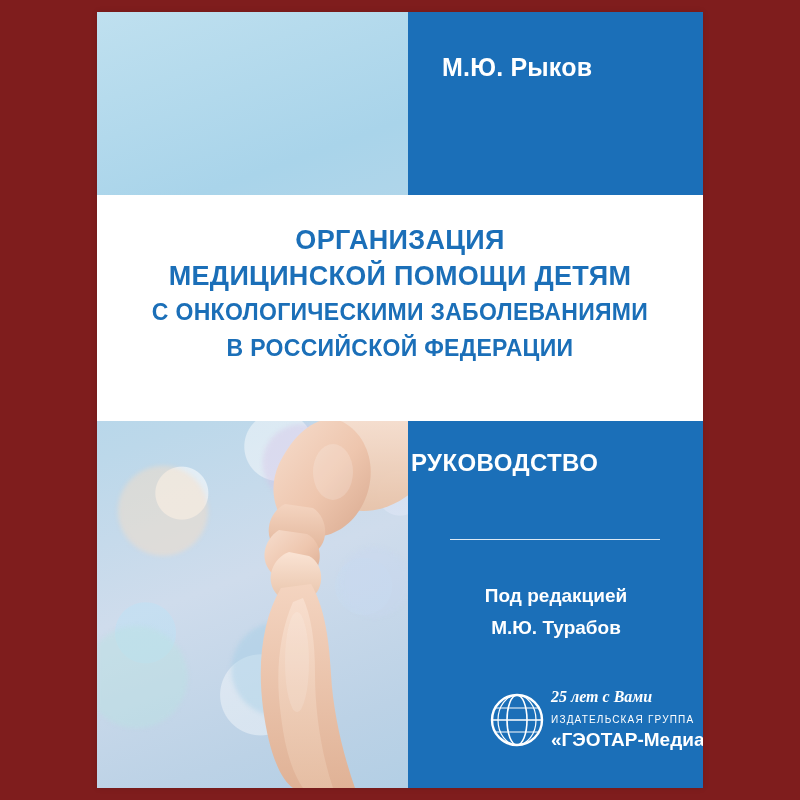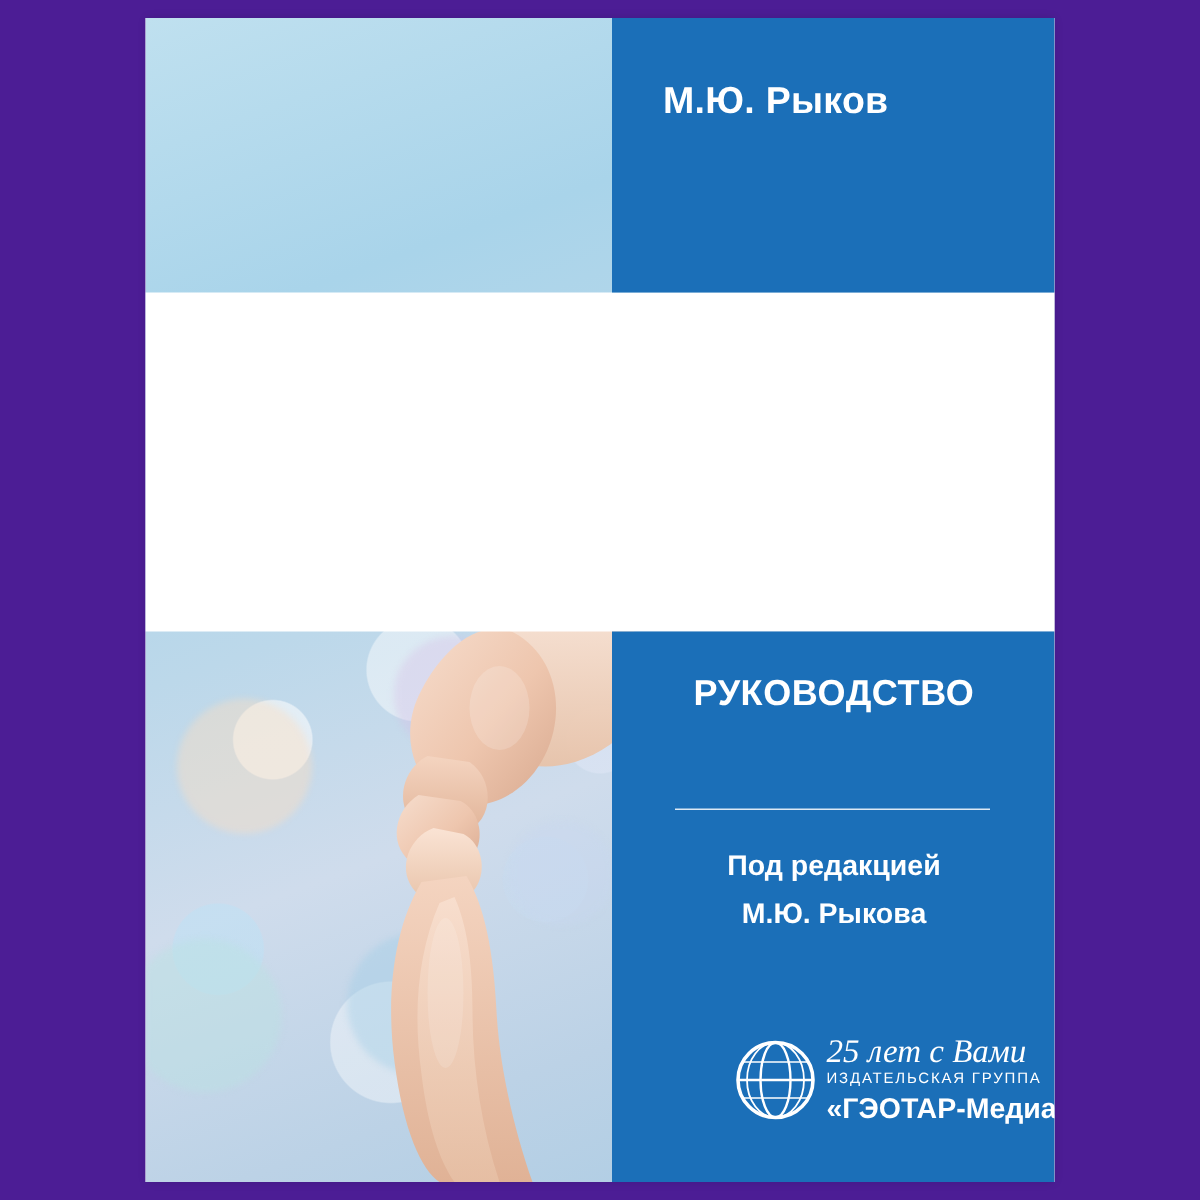--- a/index.html
+++ b/index.html
@@ -9,21 +9,21 @@
     height: 800px;
     background: #ffffff;
     font-family: "Liberation Sans", sans-serif;
   }
 
   #cover {
     position: relative;
     width: 800px;
     height: 800px;
     overflow: hidden;
-    background: #4c1d95;
+    background: #7f1d1d;
   }
 
   
   .book {
     position: absolute;
     left: 97px;
     top: 12px;
     width: 606px;
     height: 776px;
     background: #ffffff;
@@ -129,44 +129,43 @@
   .title-block .t2 {
     font-size: 23px;
     font-weight: bold;
     line-height: 36px;
     letter-spacing: 0.3px;
   }
 
   
   .subtitle {
     position: absolute;
-    left: 326px;
+    left: 314px;
     top: 434px;
     width: 266px;
-    text-align: center;
     color: #ffffff;
   }
   .subtitle .s-line {
     font-size: 24px;
     font-weight: bold;
     line-height: 33px;
     letter-spacing: 0.4px;
   }
   .rule {
     position: absolute;
     left: 353px;
     top: 527px;
     width: 210px;
     height: 1px;
     background: rgba(255,255,255,0.85);
   }
   .editor {
     position: absolute;
     left: 326px;
-    top: 550px;
+    top: 568px;
     width: 266px;
     text-align: center;
     color: #ffffff;
   }
   .editor .e-line {
     font-size: 19px;
     font-weight: bold;
     line-height: 32px;
   }
 
@@ -183,24 +182,25 @@
     position: absolute;
     left: 0;
     top: 4px;
     width: 56px;
     height: 56px;
   }
   .logo-anniv {
     position: absolute;
     left: 62px;
     top: 0px;
-    font-size: 22px;
+    font-size: 16px;
     font-style: italic;
     font-family: "Liberation Serif", serif;
     white-space: nowrap;
+    font-weight: bold;
   }
   .logo-group {
     position: absolute;
     left: 62px;
     top: 26px;
     font-size: 10px;
     letter-spacing: 1.2px;
     white-space: nowrap;
   }
   .logo-name {
@@ -259,30 +259,36 @@
 
     <div class="panel-white"></div>
 
     <div class="panel-top"></div>
     <div class="panel-right"></div>
 
     <div class="authors">
       <div class="line">М.Ю. Рыков</div>
     </div>
 
+    <div class="title-block">
+      <div class="t1">ОРГАНИЗАЦИЯ</div>
+      <div class="t1">МЕДИЦИНСКОЙ ПОМОЩИ ДЕТЯМ</div>
+      <div class="t2">С ОНКОЛОГИЧЕСКИМИ ЗАБОЛЕВАНИЯМИ</div>
+      <div class="t2">В РОССИЙСКОЙ ФЕДЕРАЦИИ</div>
+    </div>
 
     <div class="subtitle">
       <div class="s-line">РУКОВОДСТВО</div>
     </div>
 
     <div class="rule"></div>
 
     <div class="editor">
       <div class="e-line">Под редакцией</div>
-      <div class="e-line">М.Ю. Рыкова</div>
+      <div class="e-line">М.Ю. Турабов</div>
     </div>
 
     <div class="logo-wrap">
       <div class="logo-mark">
         <svg width="56" height="56" viewBox="0 0 56 56" xmlns="http://www.w3.org/2000/svg">
           <circle cx="28" cy="28" r="25" fill="none" stroke="#ffffff" stroke-width="2.4"></circle>
           <ellipse cx="28" cy="28" rx="10" ry="25" fill="none" stroke="#ffffff" stroke-width="1.6"></ellipse>
           <ellipse cx="28" cy="28" rx="19" ry="25" fill="none" stroke="#ffffff" stroke-width="1.2"></ellipse>
           <line x1="3" y1="28" x2="53" y2="28" stroke="#ffffff" stroke-width="1.6"></line>
           <line x1="7" y1="16" x2="49" y2="16" stroke="#ffffff" stroke-width="1.1"></line>

